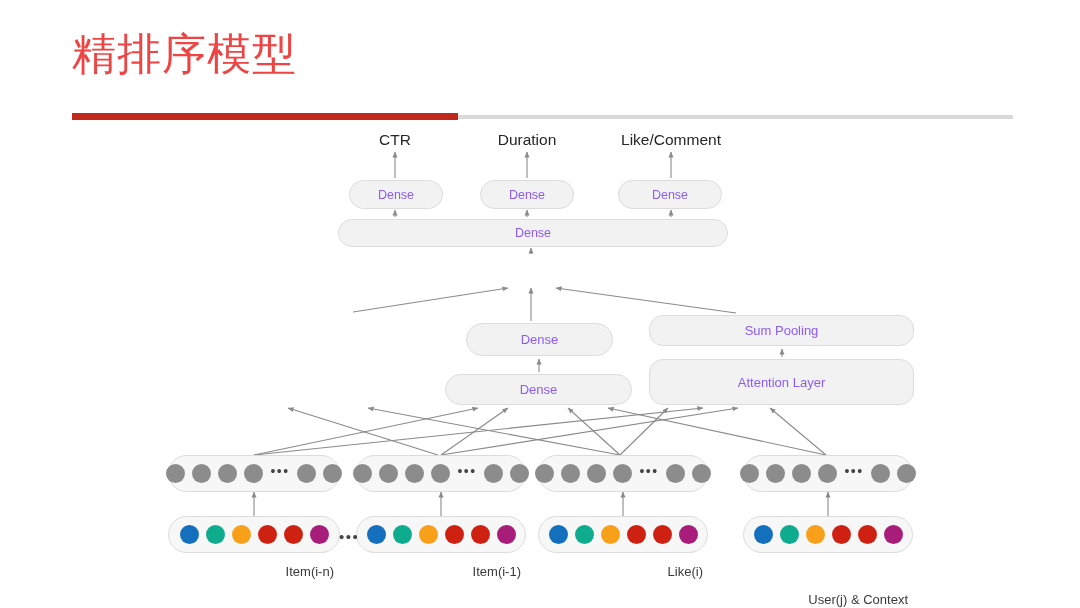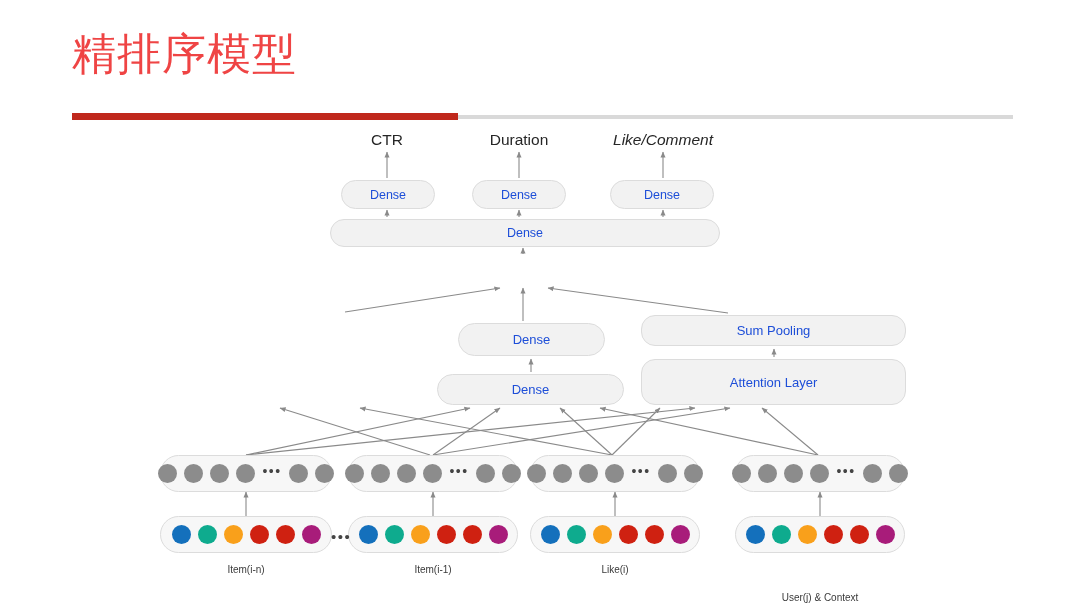--- a/index.html
+++ b/index.html
@@ -50,21 +50,21 @@
     left: 72px;
     top: 113px;
     width: 386px;
     height: 7px;
     background: #c0281c;
   }
 
   
   #diagram {
     position: absolute;
-    left: 0;
+    left: 8px;
     top: 0;
     width: 952px;
     height: 608px;
   }
   #edges {
     position: absolute;
     left: 0; top: 0;
     width: 1080px;
     height: 608px;
     pointer-events: none;
@@ -72,21 +72,21 @@
 
   
   .node {
     position: absolute;
     box-sizing: border-box;
     background: #f2f2f2;
     border: 1px solid #dcdcdc;
     display: flex;
     align-items: center;
     justify-content: center;
-    color: #1d4ed8;
+    color: #8b5cf6;
     text-align: center;
     white-space: nowrap;
   }
   .pill { border-radius: 999px; }
   .rbox { border-radius: 14px; }
 
   .node.small  { font-size: 12.5px; }
   .node.medium { font-size: 13px; }
   .node.big    { font-size: 19px; color: #595959; }
 
@@ -95,23 +95,23 @@
     position: absolute;
     font-size: 15.5px;
     color: #262626;
     text-align: center;
     white-space: nowrap;
   }
 
   
   .group-label {
     position: absolute;
-    font-size: 10px;
+    font-size: 13px;
     color: #3a3a3a;
-    text-align: center;
+    text-align: right;
     white-space: nowrap;
   }
 
   
   .emb-row {
     position: absolute;
     box-sizing: border-box;
     background: #f7f7f7;
     border: 1px solid #dcdcdc;
     border-radius: 999px;
@@ -199,21 +199,21 @@
 
         <line x1="246" y1="516" x2="246" y2="492"></line>
         <line x1="433" y1="516" x2="433" y2="492"></line>
         <line x1="615" y1="516" x2="615" y2="492"></line>
         <line x1="820" y1="516" x2="820" y2="492"></line>
       </g>
     </svg>
 
     <div class="out-label" style="left:337px; top:131px; width:100px;">CTR</div>
     <div class="out-label" style="left:469px; top:131px; width:100px;">Duration</div>
-    <div class="out-label" style="left:583px; top:131px; width:160px;font-style:italic;">Like/Comment</div>
+    <div class="out-label" style="left:583px; top:131px; width:160px;">Like/Comment</div>
 
     <div class="node pill small" style="left:341px; top:180px; width:94px; height:29px;">Dense</div>
     <div class="node pill small" style="left:472px; top:180px; width:94px; height:29px;">Dense</div>
     <div class="node pill small" style="left:610px; top:180px; width:104px; height:29px;">Dense</div>
 
     <div class="node pill small" style="left:330px; top:219px; width:390px; height:28px;">Dense</div>
 
 
     <div class="node pill medium" style="left:458px; top:323px; width:147px; height:33px;">Dense</div>
     <div class="node pill medium" style="left:437px; top:374px; width:187px; height:31px;">Dense</div>

